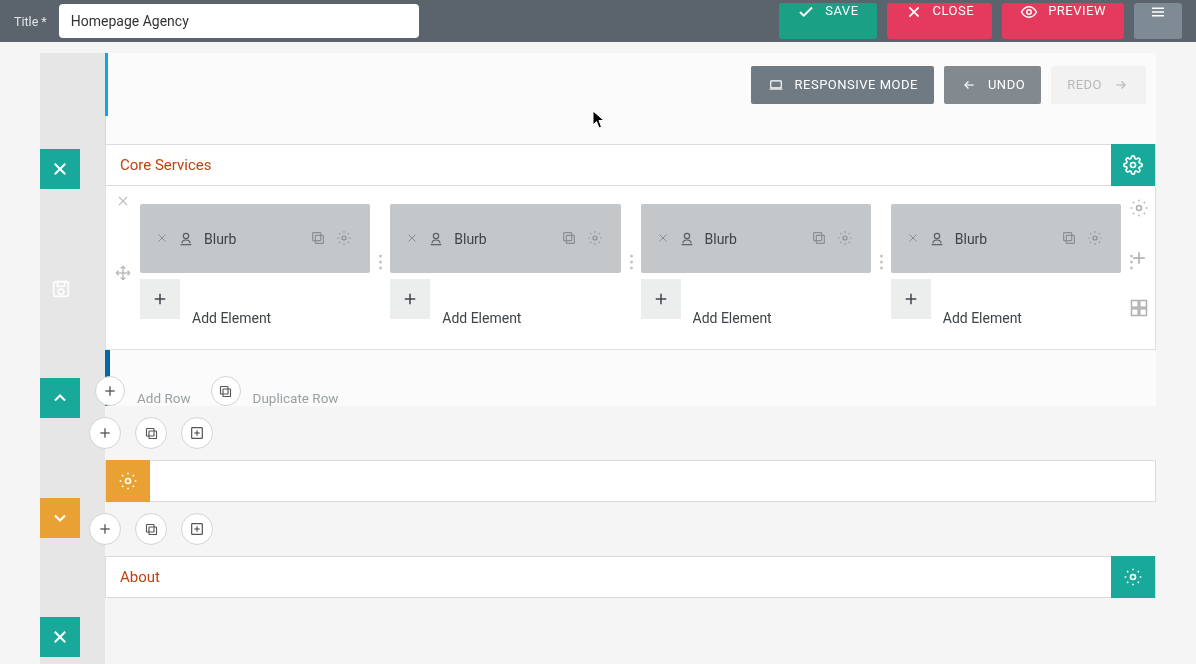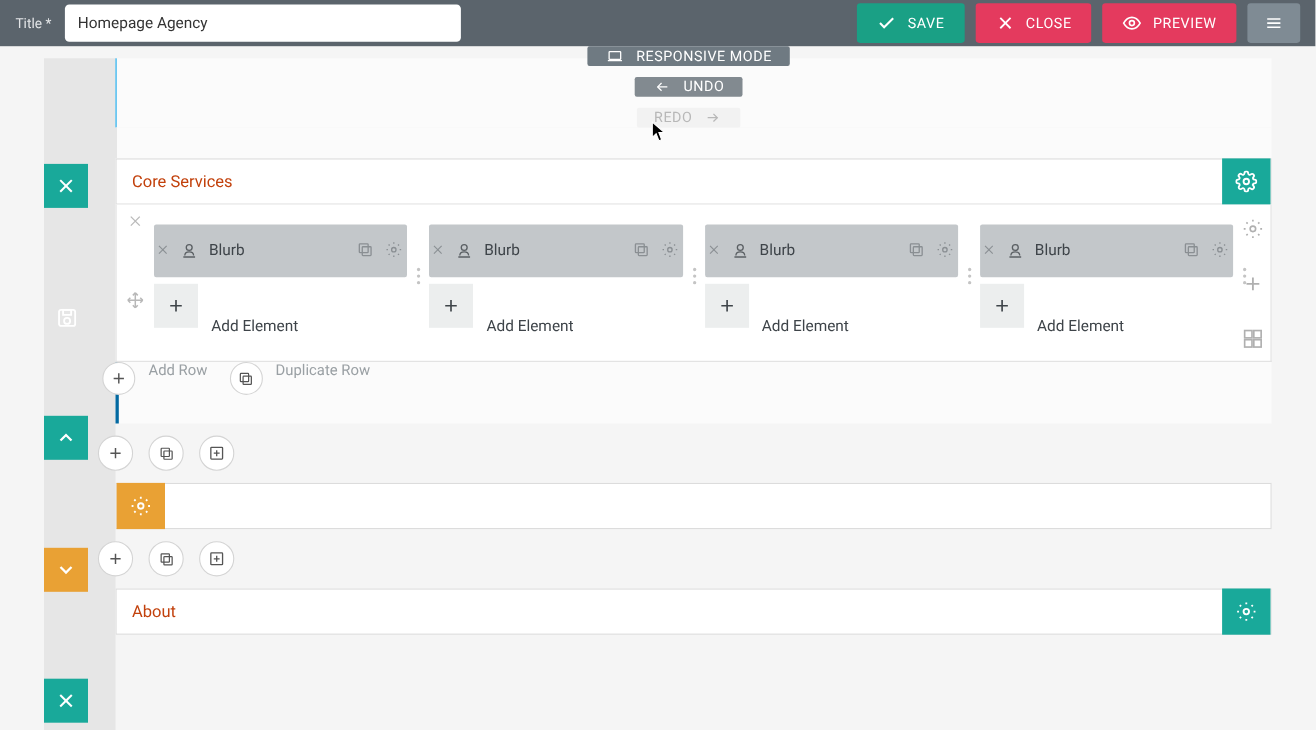--- a/index.html
+++ b/index.html
@@ -3,33 +3,33 @@
 <meta charset="utf-8">
 <style>
   * { box-sizing: border-box; margin: 0; padding: 0; font-family: -apple-system, BlinkMacSystemFont, "Segoe UI", Roboto, Arial, sans-serif; }
   body { background: #f5f5f5; width: 1196px; height: 664px; overflow: hidden; position: relative; }
 
   
   .topbar { background: #5b646c; height: 42px; display: flex; align-items: center; padding: 0 14px; gap: 10px; }
   .title-label { color: #e3e5e7; font-size: 12.5px; margin-right: 2px; }
   .title-input { height: 34px; width: 360px; border-radius: 4px; border: none; padding: 0 12px; font-size: 14px; color: #333; background: #fff; }
   .spacer { flex: 1; }
-  .btn { height: 36px; border: none; border-radius: 3px; display: inline-flex; align-items: center; gap: 10px; padding: 0 18px; font-size: 13px; letter-spacing: 0.5px; color: #fff; cursor: pointer; }
+  .btn { height: 36px; border: none; border-radius: 3px; display: inline-flex; gap: 10px; padding: 0 18px; font-size: 13px; letter-spacing: 0.5px; color: #fff; cursor: pointer; }
   .btn-save { background: #1aa085; }
   .btn-preview { background: #e43a5e; }
   .btn-close { background: #e43a5e; }
   .btn-menu { background: #7f8b94; width: 48px; justify-content: center; padding: 0; }
   .ico { width: 18px; height: 18px; display: inline-flex; align-items: center; justify-content: center; }
   svg { display: block; }
   .left-rail { position: absolute; left: 40px; top: 53px; bottom: 0; width: 65px; background: #e6e6e6; }
   .left-margin { position: absolute; left: 0; top: 53px; bottom: 0; width: 40px; background: #f5f5f5; }
   .content { position: absolute; left: 105px; right: 40px; top: 53px; }
 
   
-  .upper-strip { height: 63px; display: flex; align-items: center; justify-content: flex-end; gap: 10px; padding-right: 10px; border-left: 1px solid #0ea5e9; background: #fbfbfb; flex-direction: column; }
+  .upper-strip { height: 63px; display: flex; align-items: center; justify-content: flex-end; gap: 10px; padding-right: 10px; border-left: 3px solid #0ea5e9; background: #fbfbfb; }
   .chip { height: 38px; border: none; border-radius: 2px; display: inline-flex; align-items: center; gap: 10px; padding: 0 16px; font-size: 13px; letter-spacing: 0.5px; color: #fff; cursor: pointer; }
   .chip-resp { background: #6f7a82; }
   .chip-undo { background: #828a90; }
   .chip-redo { background: #f2f2f2; color: #b8b8b8; cursor: default; }
 
   
   .section-header { height: 42px; display: flex; align-items: center; background: #fff; border: 1px solid #dcdcdc; }
   .section-title { flex: 1; padding-left: 14px; font-size: 15px; color: #c2410c; }
   .section-gear { width: 44px; height: 42px; display: flex; align-items: center; justify-content: center; color: #fff; }
   .gear-teal { background: #19a99a; }
@@ -44,32 +44,32 @@
   .close-mini { position: absolute; left: 10px; top: 8px; width: 18px; height: 18px; color: #b8b8b8; cursor: pointer; }
   .move-mini { position: absolute; left: 8px; top: 78px; width: 20px; height: 20px; color: #b8b8b8; cursor: grab; }
   .right-rail { position: absolute; right: 4px; top: 12px; display: flex; flex-direction: column; gap: 28px; align-items: center; color: #b0b0b0; }
   .right-rail .ri { width: 22px; height: 22px; cursor: pointer; }
 
   .cols { display: flex; gap: 20px; }
   .col { flex: 1; position: relative; }
   .col-sep { position: absolute; right: -12px; top: 50%; transform: translateY(-50%); display:flex; flex-direction:column; gap:3px; color:#c4c4c4;}
   .col-sep span{width:3px;height:3px;background:#c4c4c4;border-radius:50%;}
 
-  .blurb { background: #c3c7ca; height: 48px; border-radius: 2px; display: flex; align-items: center; padding: 0 2px; gap: 8px; }
+  .blurb { background: #c3c7ca; height: 69px; border-radius: 2px; display: flex; align-items: center; padding: 0 16px; gap: 8px; }
   .blurb-x { width: 14px; height: 14px; color: #8a8f93; cursor: pointer; }
   .blurb-url { width: 18px; height: 18px; color: #5a5f63; }
   .blurb-label { font-size: 14px; color: #3e4449; flex: 1; }
   .blurb-dup { width: 18px; height: 18px; color: #8a8f93; cursor: pointer; }
   .blurb-gear { width: 18px; height: 18px; color: #8a8f93; cursor: pointer; }
 
   .add-el { height: 40px; margin-top: 6px; display: flex; align-items: center; gap: 12px; background: #fff; border-radius: 2px; cursor: pointer; }
   .add-el-btn { width: 40px; height: 40px; background: #eceeee; display: flex; align-items: center; justify-content: center; color: #3e4449; }
   .add-el-label { font-size: 14px; color: #3e4449; margin-top: 37px; }
 
-  .row-footer { height: 56px; display: flex; align-items: flex-start; gap: 10px; padding-left: 0; border-left: 3px solid #0369a1; background: #fbfbfb; }
+  .row-footer { height: 56px; display: flex; align-items: flex-end; gap: 10px; padding-left: 0; border-left: 5px solid #0369a1; background: #fbfbfb; }
   .circle-btn { width: 30px; height: 30px; border-radius: 50%; background: #fff; border: 1px solid #d4d4d4; display: flex; align-items: center; justify-content: center; color: #555; cursor: pointer; margin-left: -15px; }
   .footer-label { font-size: 13.5px; color: #9aa0a4; margin-left: 2px; margin-right: 10px; }
 
   .section-gap { height: 54px; display: flex; align-items: center; gap: 14px; padding-left: 0; background: transparent; }
   .sq-btn { width: 32px; height: 32px; border-radius: 50%; background: #fff; border: 1px solid #d4d4d4; display: flex; align-items: center; justify-content: center; color: #555; cursor: pointer; }
   .sq-btn.first{margin-left:-16px;}
 
   .side-save-ico { position:absolute; left:50px; top:278px; width:24px; height:24px; color:#ddeee9;}
 
   .cursor { position: absolute; left: 592px; top: 110px; width: 14px; height: 20px; pointer-events:none; }

